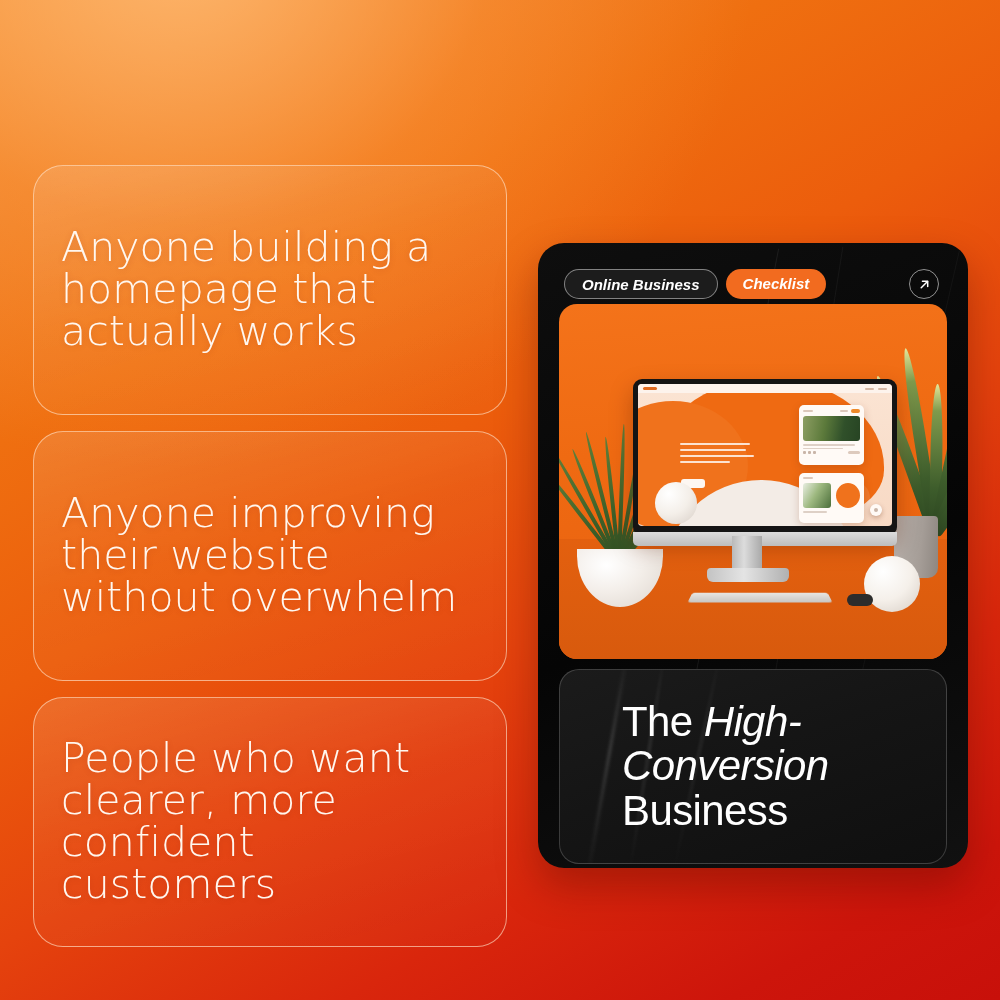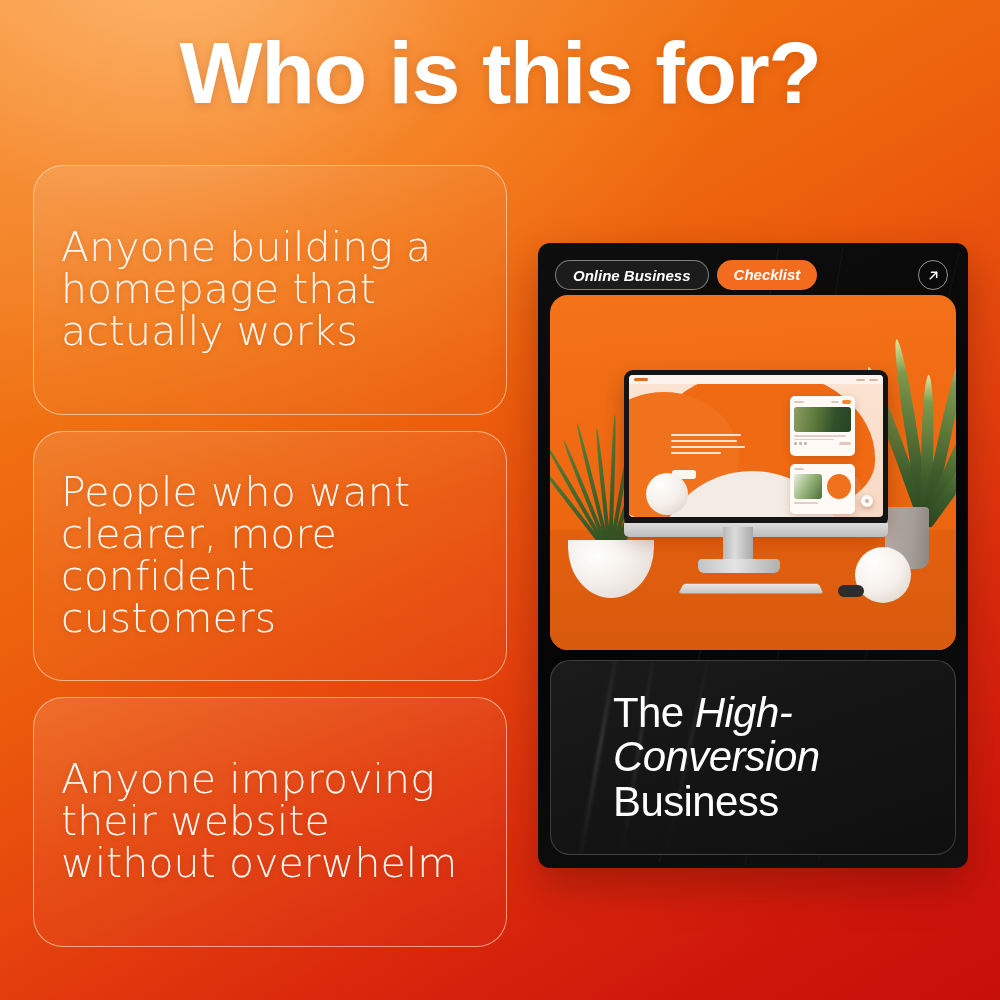--- a/index.html
+++ b/index.html
@@ -80,25 +80,25 @@
     text-shadow: 0 1px 6px rgba(120,25,0,0.16);
   }
 
   
   .device {
     position: absolute;
     left: 538px;
     top: 243px;
     width: 430px;
     height: 625px;
-    border-radius: 12px;
+    border-radius: 26px;
     background: linear-gradient(160deg, #0e0e0e 0%, #050505 55%, #111111 100%);
     box-shadow: 0 18px 40px rgba(90,10,0,0.38);
     box-sizing: border-box;
-    padding: 12px;
+    padding: 21px;
     overflow: hidden;
   }
   .device-streak {
     position: absolute;
     pointer-events: none;
     background: linear-gradient(90deg, rgba(255,255,255,0) 0%, rgba(255,255,255,0.22) 50%, rgba(255,255,255,0) 100%);
     width: 2px;
     border-radius: 2px;
   }
   .streak-a { left: 180px; top: 0; height: 625px; transform: rotate(11deg); opacity: .30; }
@@ -325,31 +325,30 @@
     z-index: 2;
     margin-left: 32px;
   }
   .panel-title .it { font-style: italic; }
 </style>
 </head>
 <body>
 
 <div id="poster">
 
-  <div class="headline">Who is this for?</div>
 
   <div class="cards">
     <div class="card">
       <div class="card-text">Anyone building a homepage that actually works</div>
     </div>
     <div class="card">
+      <div class="card-text">Anyone improving their website without overwhelm</div>
+    </div>
+    <div class="card">
       <div class="card-text">People who want clearer, more confident customers</div>
-    </div>
-    <div class="card">
-      <div class="card-text">Anyone improving their website without overwhelm</div>
     </div>
   </div>
 
   <div class="device">
 
     <div class="device-streak streak-a"></div>
     <div class="device-streak streak-b"></div>
     <div class="device-streak streak-c"></div>
 
     <div class="device-top">

